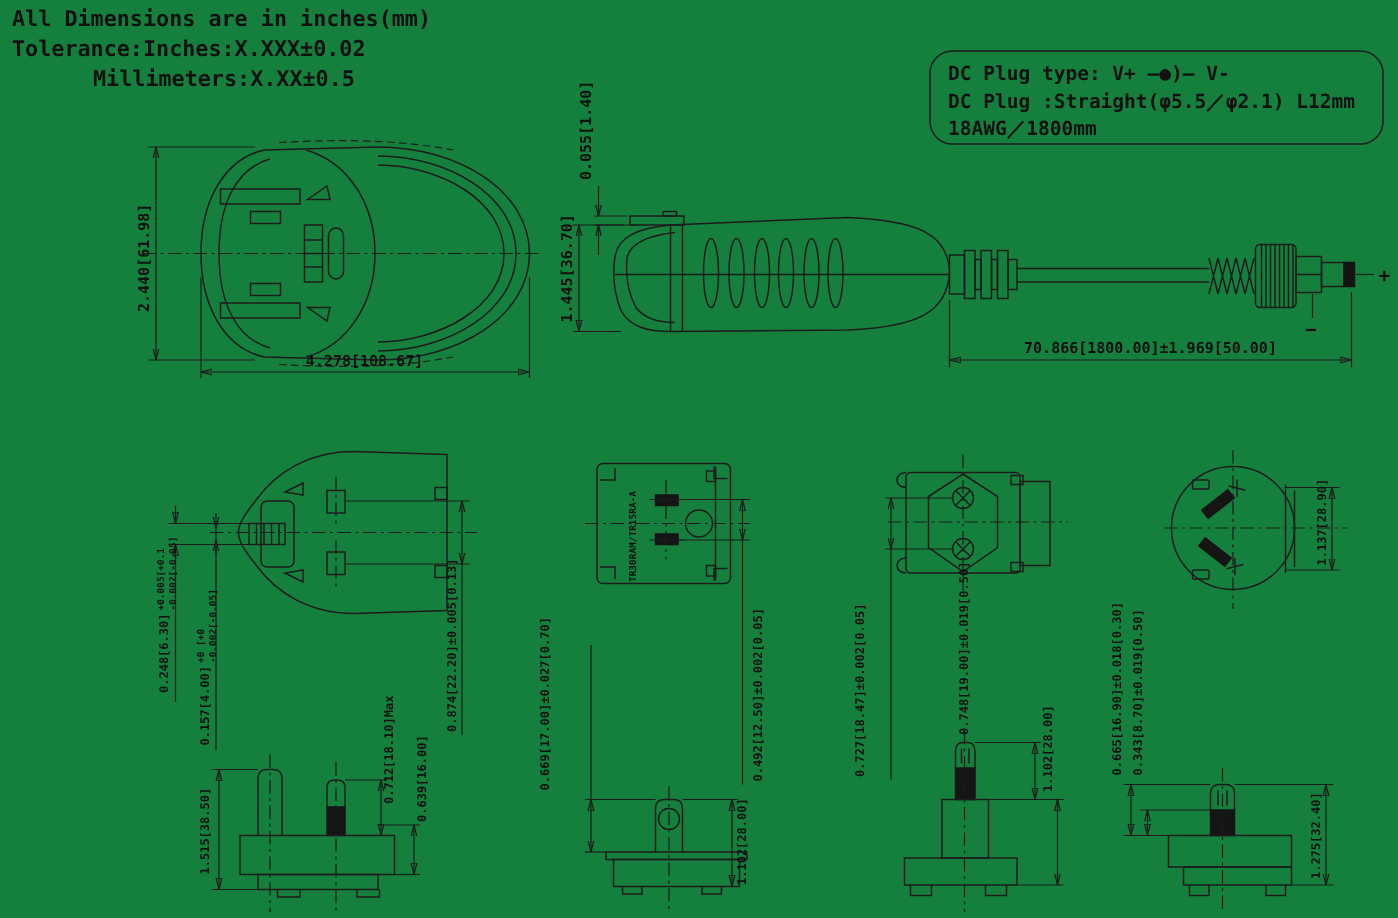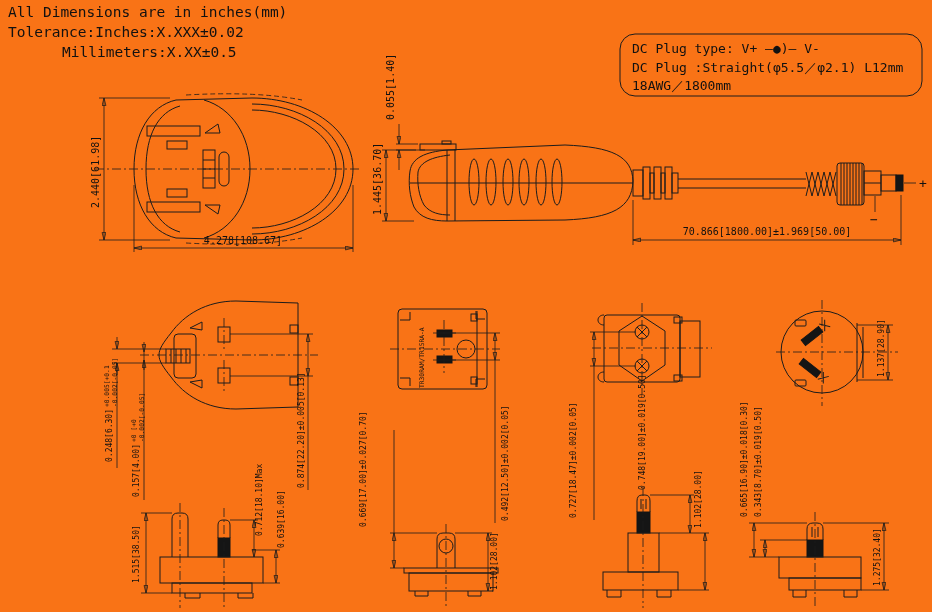--- a/index.html
+++ b/index.html
@@ -1,16 +1,16 @@
 <!DOCTYPE html>
 <html><head>
 <meta charset="utf-8">
 <style>
   html,body{margin:0;padding:0;background:#e8e8e8;}
-  .canvas{width:932px;height:612px;background:#f97316;position:relative;margin:0 auto;overflow:hidden;}
+  .canvas{width:932px;height:612px;background:#15803d;position:relative;margin:0 auto;overflow:hidden;font-weight:bold;}
   svg{display:block;}
   path,rect,line,circle,ellipse,polyline,polygon{stroke:#1c1c1c;stroke-width:1;fill:none;}
   .fill{fill:#151515;stroke:#151515;}
   .nofill{fill:none;}
   .cl{stroke-dasharray:9 3 2 3;stroke-width:0.8;}
   .dim{stroke-width:0.8;}
   .dash{stroke-dasharray:5 3;stroke-width:0.8;}
   text{font-family:"DejaVu Sans Mono","Liberation Mono",monospace;fill:#111;stroke:none;}
   .t14{font-size:14.5px;}
   .t13{font-size:13px;}

